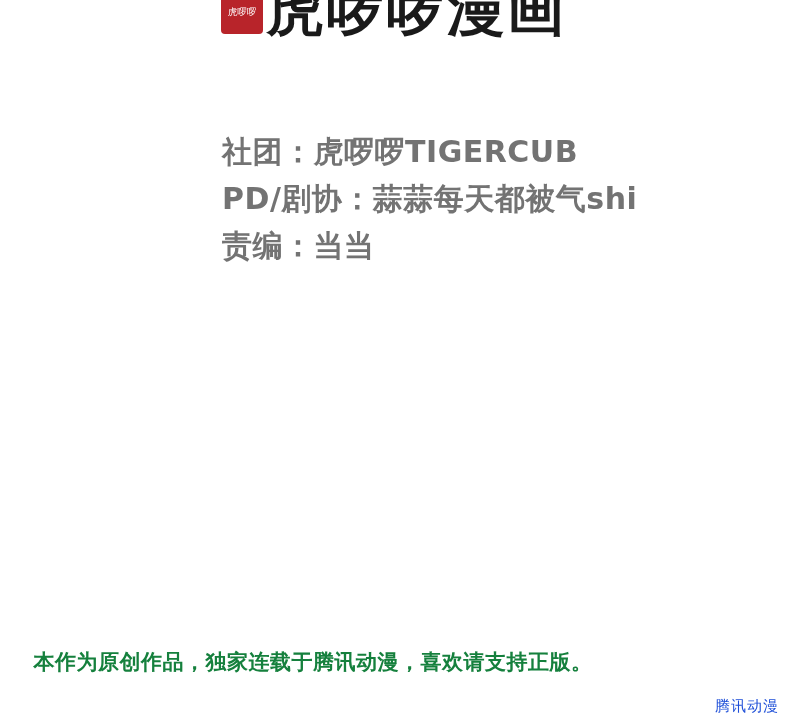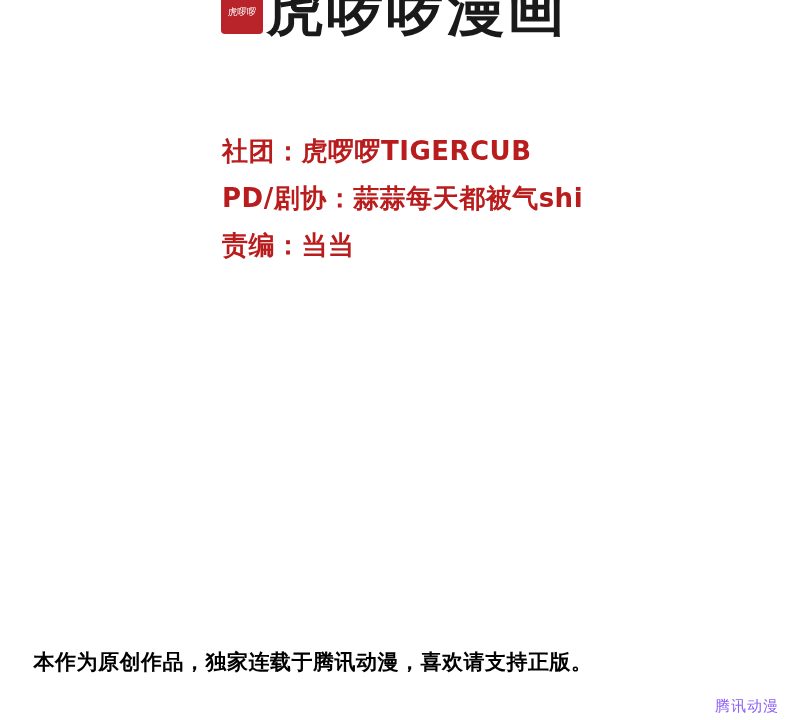--- a/index.html
+++ b/index.html
@@ -62,55 +62,55 @@
 
   
   .credits {
     position: absolute;
     left: 222px;
     top: 128px;
     width: 520px;
   }
   .credit-row {
     font-family: "DejaVu Sans", sans-serif;
-    font-size: 26px;
+    font-size: 30px;
     line-height: 47px;
-    color: #b91c1c;
+    color: #737373;
     white-space: nowrap;
     letter-spacing: 0.5px;
   }
   .credit-row .label {
     font-weight: bold;
   }
   .credit-row .value {
     font-weight: bold;
   }
 
   
   .footer-note {
     position: absolute;
     left: 0;
     top: 648px;
     width: 626px;
     text-align: center;
     font-family: Liberation Sans, sans-serif;
     font-size: 21px;
     font-weight: bold;
-    color: #000000;
+    color: #15803d;
     letter-spacing: 0.5px;
   }
 
   
   .watermark {
     position: absolute;
     right: 8px;
     bottom: 4px;
     font-family: Liberation Sans, sans-serif;
     font-size: 15px;
-    color: #8b5cf6;
+    color: #1d4ed8;
     letter-spacing: 1px;
   }
 </style>
 </head>
 <body>
 
 <div class="logo-band">
   <div class="seal">
     <span>虎啰啰</span>
   </div>

